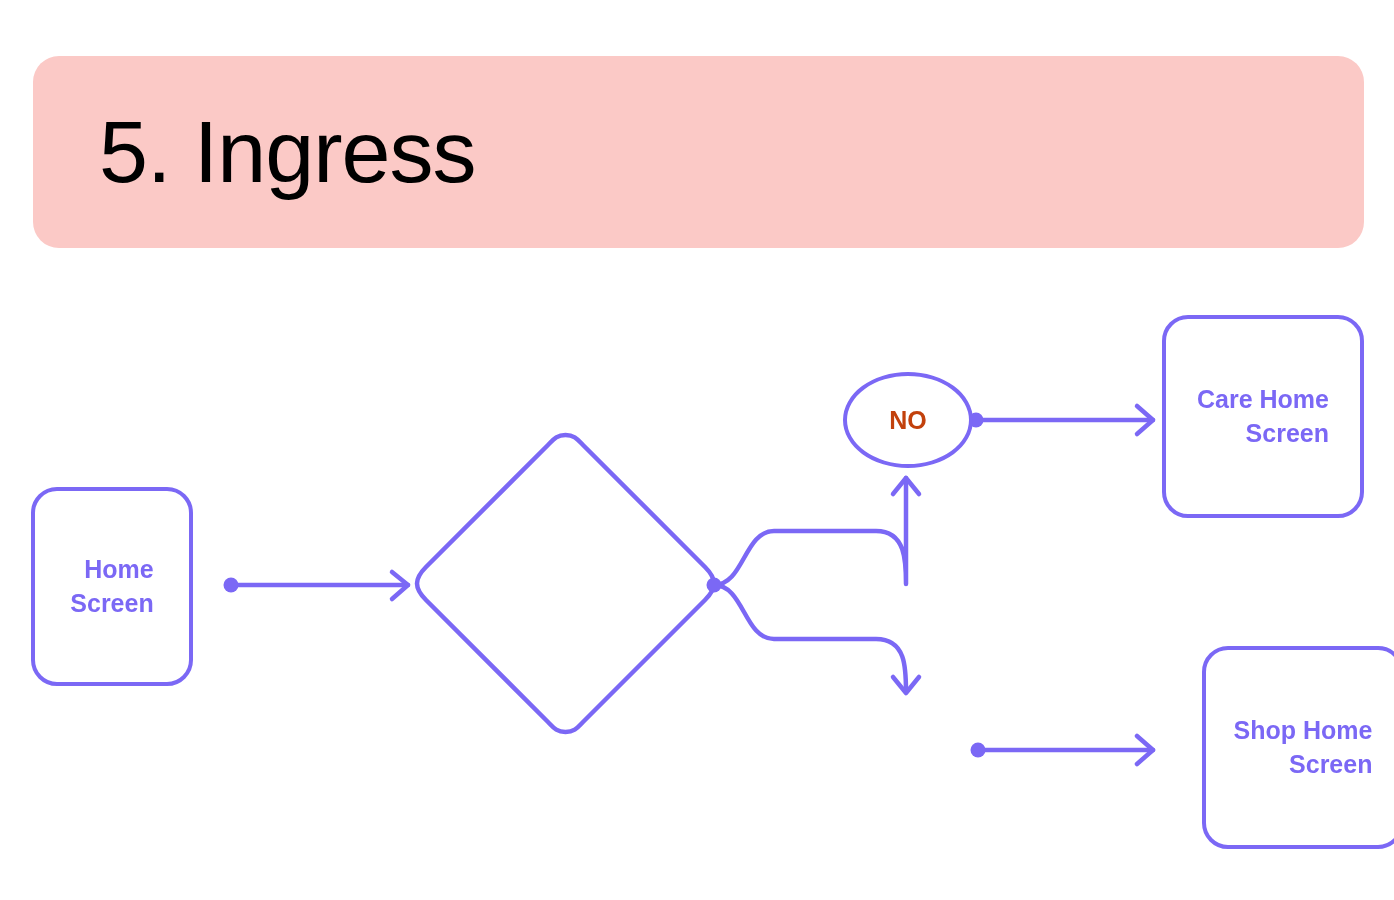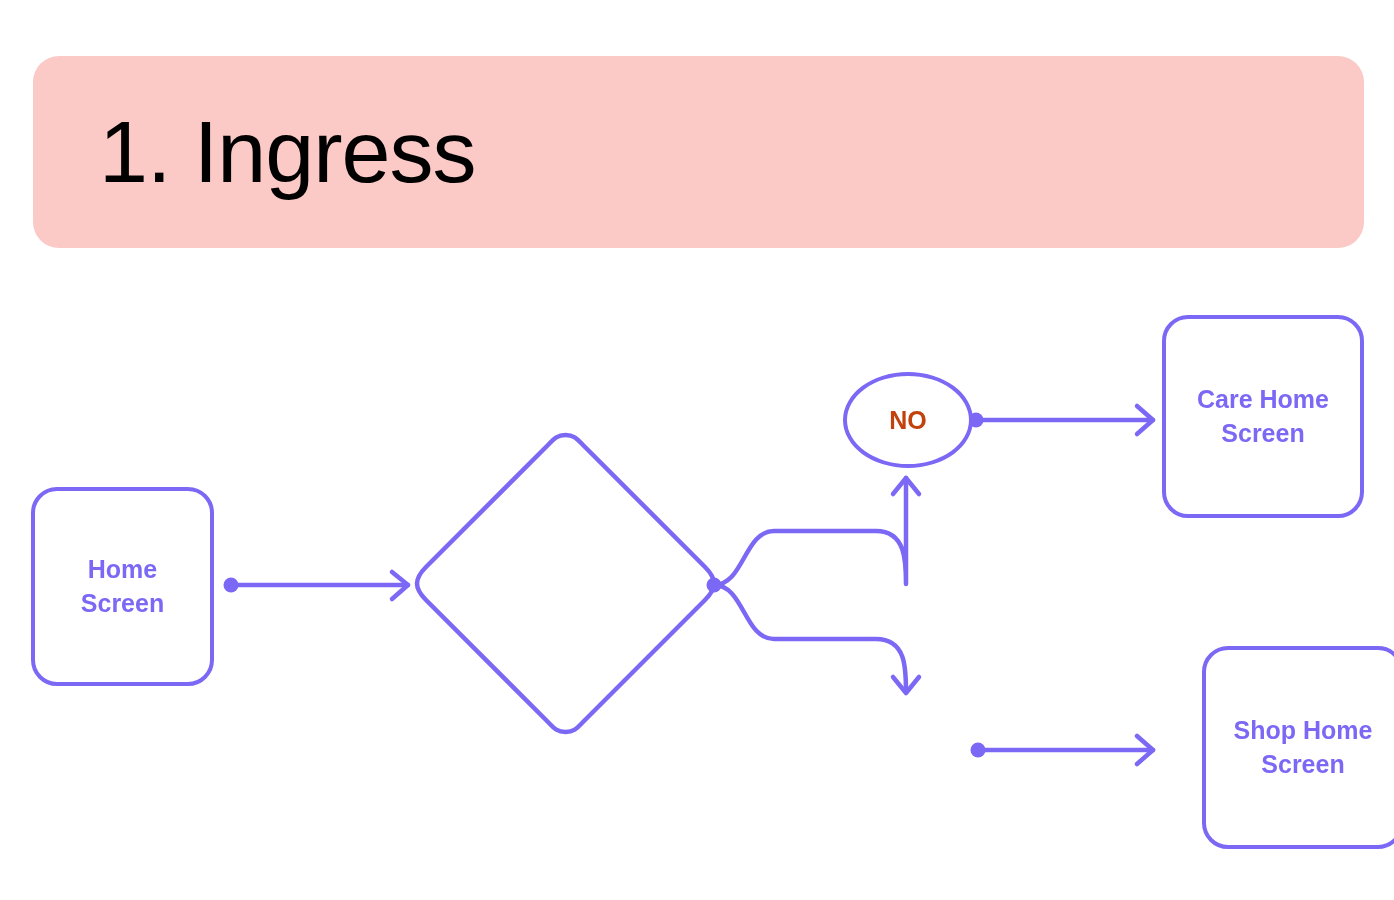--- a/index.html
+++ b/index.html
@@ -65,20 +65,21 @@
     text-align: center;
   }
   .rect-node {
     border: 4px solid #7B68F5;
     border-radius: 26px;
     background: #ffffff;
     color: #7B68F5;
     font-size: 25px;
     font-weight: bold;
     line-height: 1.35;
+    text-align: right;
   }
   .ellipse-node {
     border: 4px solid #7B68F5;
     border-radius: 50%;
     background: #ffffff;
     color: #c2410c;
     font-size: 25px;
     font-weight: bold;
     line-height: 1.3;
   }
@@ -86,36 +87,36 @@
     position: absolute;
     color: #7B68F5;
     font-size: 25px;
     font-weight: bold;
     line-height: 1.45;
     text-align: center;
     white-space: pre-line;
   }
 
   
-  #node-home-screen   { left: 31px;   top: 487px; width: 183px;  height: 199px; }
+  #node-home-screen   { left: 31px;   top: 487px; width: 162px;  height: 199px; }
   #node-decision-box  { left: 417px;  top: 435px; width: 297px;  height: 297px; }
   #node-no            { left: 843px;  top: 372px; width: 130px;  height: 96px;  }
   #node-yes           { left: 838px;  top: 702px; width: 136px;  height: 97px;  }
   #node-care-home     { left: 1162px; top: 315px; width: 202px;  height: 203px; }
   #node-shop-home     { left: 1162px; top: 646px; width: 202px;  height: 203px; margin-left: 40px; }
 
   #decision-text { left: 417px; top: 524px; width: 297px; }
 </style>
 </head>
 <body>
 
 <div id="canvas">
 
   <div id="header-banner">
-    <div id="header-title">1. Ingress</div>
+    <div id="header-title">5. Ingress</div>
   </div>
 
   <svg id="edges" viewBox="0 0 1394 900" width="1394" height="900" xmlns="http://www.w3.org/2000/svg">
     <g fill="none" stroke="#7B68F5" stroke-width="4.5" stroke-linecap="round" stroke-linejoin="round">
 
       <g>
         <line x1="230" y1="585" x2="408" y2="585"></line>
         <polyline points="392,572 408,585 392,599"></polyline>
       </g>
 

